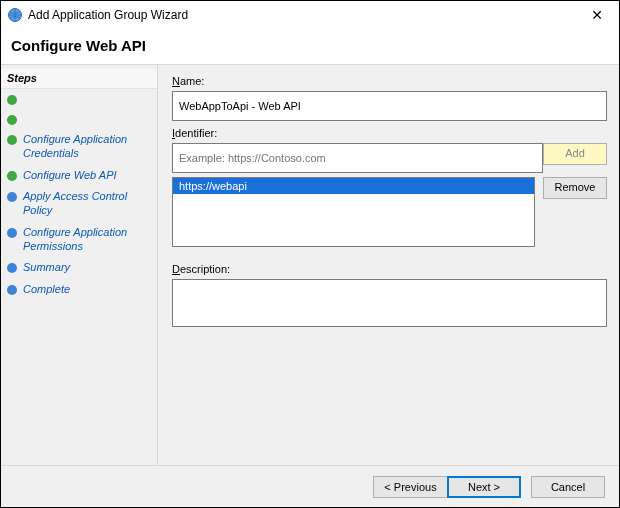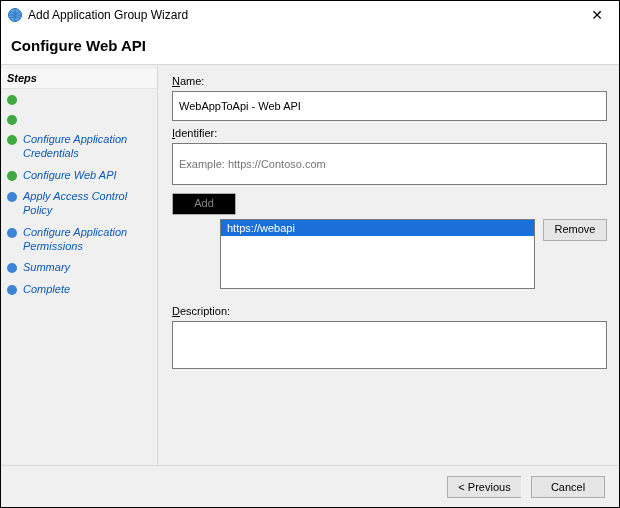--- a/index.html
+++ b/index.html
@@ -94,34 +94,34 @@
   .field-label .ul { text-decoration: underline; }
   .text-input {
     height: 22px;
     border: 1px solid #7a7a7a;
     background: #fff;
     font-size: 11px;
     padding: 14px 6px;
     width: 100%;
   }
   .id-row {
-    display: flex; gap: 8px; align-items: stretch; flex-direction: column;
+    display: flex; align-items: stretch;
   }
   .id-row .text-input { flex: 1; }
   .side-btn {
     width: 64px; height: 22px;
     border: 1px solid #adadad;
     background: #e6e6e6;
     font-size: 11px;
     text-align: center;
     line-height: 18px;
   }
-  .side-btn.disabled { color: #888; background:#000000; }
+  .side-btn.disabled { color: #888; background:#fef9c3; }
   .side-btn:not(.disabled) { cursor: default; }
-  .listbox-row { display:flex; gap:8px; align-items:flex-start;margin-left:48px; }
+  .listbox-row { display:flex; gap:8px; align-items:flex-start; }
   .listbox {
     flex:1;
     height: 70px;
     border: 1px solid #7a7a7a;
     background: #fff;
     overflow: hidden;
     font-size: 11px;
   }
   .list-item {
     padding: 2px 6px;
@@ -249,17 +249,18 @@
         <span class="ul">D</span><span>escription:</span>
       </div>
       <textarea class="desc-box" style=""></textarea>
 
     </div>
   </div>
 
   <div class="footer">
     <div class="btn-pair">
       <div class="btn">&lt; Previous</div>
+      <div class="btn default">Next &gt;</div>
     </div>
     <div class="btn">Cancel</div>
   </div>
 
 </div>
 
 </body></html>

